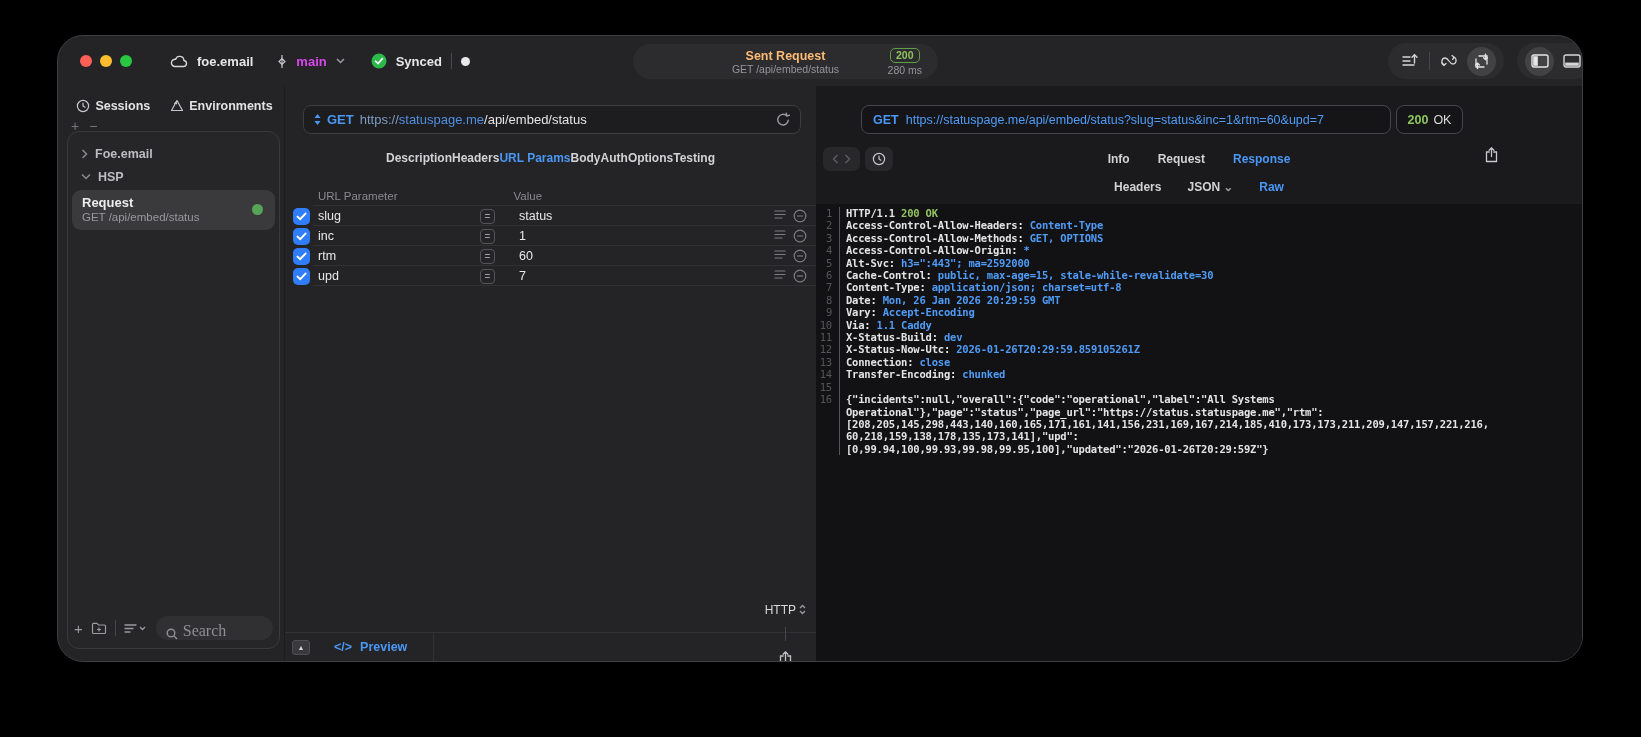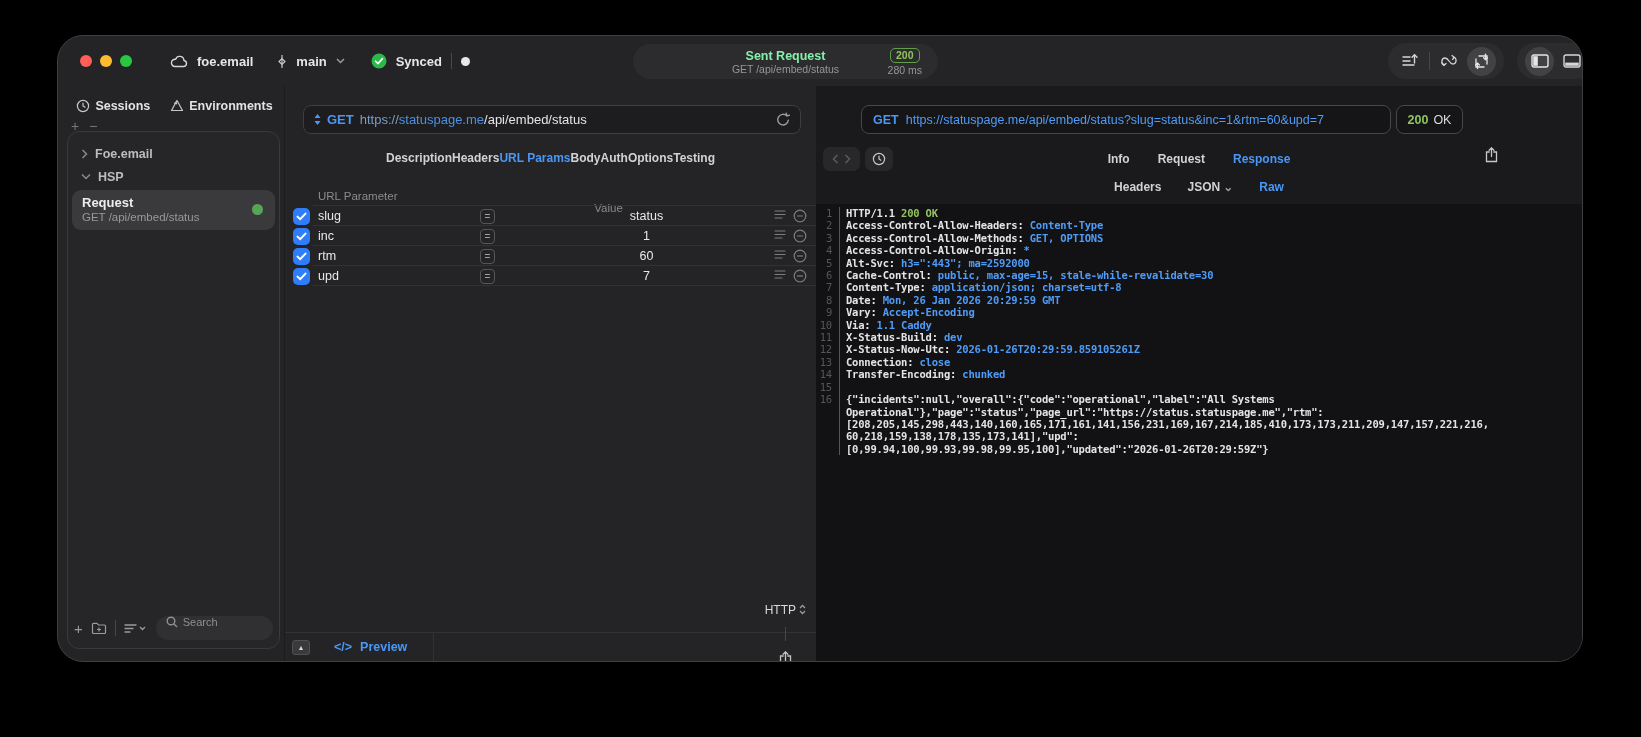--- a/index.html
+++ b/index.html
@@ -7,27 +7,27 @@
     font-family:"Liberation Sans", sans-serif; -webkit-font-smoothing:antialiased; }
   .window { position:absolute; left:57px; top:35px; width:1526px; height:627px;
     background:#242426; border:1px solid #3f3f42; border-radius:26px; overflow:hidden; }
 
   
   .titlebar { position:absolute; left:0; top:0; right:0; height:50px; }
   .lights { position:absolute; left:22px; top:19px; display:flex; gap:8px; }
   .light { width:12px; height:12px; border-radius:50%; }
   .l-close{background:#ff5f57} .l-min{background:#febc2e} .l-zoom{background:#28c840}
   .tb-left { position:absolute; left:112px; top:0; height:50px; display:flex; align-items:center; gap:9px; color:#e6e6e8; font-size:13px; font-weight:600; }
-  .tb-left .dim { color:#e5e5e5;text-align:center; }
+  .tb-left .dim { color:#d946ef;text-align:center; }
   .tb-sep { width:1px; height:16px; background:#4a4a4e; }
   .rec-dot { width:9px; height:9px; border-radius:50%; background:#e8e8ea; }
   .center-pill { position:absolute; left:575px; top:8px; width:305px; height:35px;
     background:#2c2c2e; border-radius:18px; display:flex; flex-direction:column;
     align-items:center; justify-content:center; }
-  .cp-title { font-size:12.5px; font-weight:700; color:#86efac; line-height:14px; }
+  .cp-title { font-size:12.5px; font-weight:700; color:#fdba74; line-height:14px; }
   .cp-sub { font-size:10.5px; color:#96969b; line-height:12px; }
   .cp-right { position:absolute; right:16px; top:4px; display:flex; flex-direction:column; align-items:center; gap:1px; }
   .code-badge { border:1px solid #5f9f4a; color:#8fc45f; font-size:10.5px; font-weight:700;
     border-radius:5px; padding:0 5px; line-height:13px; }
   .cp-ms { font-size:10.5px; color:#96969b; }
   .tb-right { position:absolute; right:0; top:7px; left:1330px; display:flex; gap:13px; }
   .icon-pill { background:#2c2c2e; border-radius:18px; height:36px; display:flex; align-items:center; padding:0 6px; }
   .ip-btn { width:32px; height:32px; display:flex; align-items:center; justify-content:center; color:#d6d6d8; }
   .ip-btn.hl { background:#424245; border-radius:50%; width:29px; height:29px; margin:0 2px; }
   .ip-sep { width:1px; height:18px; background:#47474b; margin:0 3px; }
@@ -39,40 +39,40 @@
   .sb-plusminus { position:absolute; left:4px; top:32px; display:flex; gap:10px; color:#77777c; font-size:14px; }
   .sb-panel { position:absolute; left:0; right:2px; top:45px; height:518px;
     border:1px solid #3a3a3c; border-radius:12px; background:#262628; }
   .tree-row { display:flex; align-items:center; gap:7px; height:23px; padding-left:13px; color:#bcbcc1; font-size:12.5px; font-weight:600; }
   .tree-chev { color:#8a8a8f; display:flex; }
   .req-item { position:relative; margin:2px 4px 0 4px; height:40px; background:#3a3a3c; border-radius:9px; padding:5px 12px 0 10px; }
   .req-title { font-size:13px; font-weight:700; color:#ececee; line-height:16px; }
   .req-sub { font-size:11.5px; color:#98989d; line-height:13px; }
   .req-dot { position:absolute; right:12px; top:14px; width:11px; height:11px; border-radius:50%; background:#55a457; }
   .sb-toolbar { position:absolute; left:6px; right:6px; bottom:7px; height:26px; display:flex; align-items:center; gap:8px; color:#9a9a9f; }
-  .sb-search { flex:1; margin-left:2px; height:24px; background:#303033; border-radius:12px; display:flex; align-items:flex-start; gap:5px; padding:0 10px; color:#8e8e93; font-size:11px; }
+  .sb-search { flex:1; margin-left:2px; height:24px; background:#303033; border-radius:12px; display:flex; align-items:flex-end; gap:5px; padding:0 10px; color:#8e8e93; font-size:16px;font-family:Liberation Serif, serif; }
 
   
   .midpanel { position:absolute; left:226px; top:50px; width:532px; bottom:0; background:#242426; border-left:1px solid #1c1c1e; }
   .urlbar { position:absolute; left:18px; top:19px; width:498px; height:29px; background:#1d1d1f; border:1px solid #3e3e41; border-radius:8px; display:flex; align-items:center; padding:0 10px; gap:6px; font-size:13px; }
   .stepper { color:#4a97f6; font-size:10px; }
   .method { color:#4a97f6; font-weight:700; }
   .u-scheme { color:#7d9cc4; } .u-host { color:#4f8fe0; } .u-path { color:#e4e4e6; }
   .refresh { margin-left:auto; color:#9a9a9f; display:flex; }
   .mid-tabs { position:absolute; left:0; right:0; top:60px; height:24px; display:flex; justify-content:center; align-items:center; font-size:12px; font-weight:600; color:#d2d2d5; }
   .tab.active { color:#4a97f6; }
   .ptable { position:absolute; left:0; right:0; top:104px; }
-  .phead { position:relative; display:flex; height:16px; font-size:11.5px; color:#8a8a8f;flex-direction:column; }
+  .phead { position:relative; display:flex; height:16px; font-size:11.5px; color:#8a8a8f; }
   .phead .h1 { margin-left:33px; } .phead .h2 { margin-left:116px;text-align:center; }
   .prow { position:relative; display:flex; align-items:center; height:20px; font-size:12.5px; color:#e8e8ea; }
   .phead::after, .prow.sep::after { content:''; position:absolute; left:28px; right:0; bottom:0; height:1px; background:#313134; }
   .cb { margin-left:8px; width:17px; height:17px; border-radius:5px; background:#2f7df8; display:flex; align-items:center; justify-content:center; }
   .pname { margin-left:8px; width:162px; }
   .eqbox { width:15px; height:15px; border:1px solid #56565a; border-radius:4px; color:#a0a0a6; font-size:10px; display:flex; align-items:center; justify-content:center; }
-  .pval { margin-left:24px; flex:1;text-align:center; }
+  .pval { margin-left:24px; flex:1; }
   .rowicons { display:flex; gap:7px; margin-right:9px; color:#7c7c82; }
   .addrow { display:flex; height:22px; align-items:center; font-size:12.5px; color:#6c6c72; }
   .addrow .a1 { margin-left:33px; width:183px; }
   .mid-footer { position:absolute; left:0; right:0; bottom:0; height:29px; border-top:1px solid #323235; display:flex; align-items:center; font-size:12.5px; }
   .collapse-btn { margin-left:7px; width:18px; height:15px; background:#3a3a3d; border:1px solid #505054; border-radius:3px; color:#d6d6d8; font-size:7px; display:flex; align-items:center; justify-content:center; }
   .preview { margin-left:24px; display:flex; gap:8px; align-items:center; color:#4a97f6; font-weight:600; }
   .mf-sep { width:1px; align-self:stretch; background:#323235; margin-left:26px; }
   .mf-right { margin-left:auto; display:flex; align-items:center; gap:10px; margin-right:10px; color:#d8d8da; font-size:12px;flex-direction:column; }
   .http-stepper { display:flex; align-items:center; gap:3px; }
   .mf-div { width:1px; height:14px; background:#47474b; }

